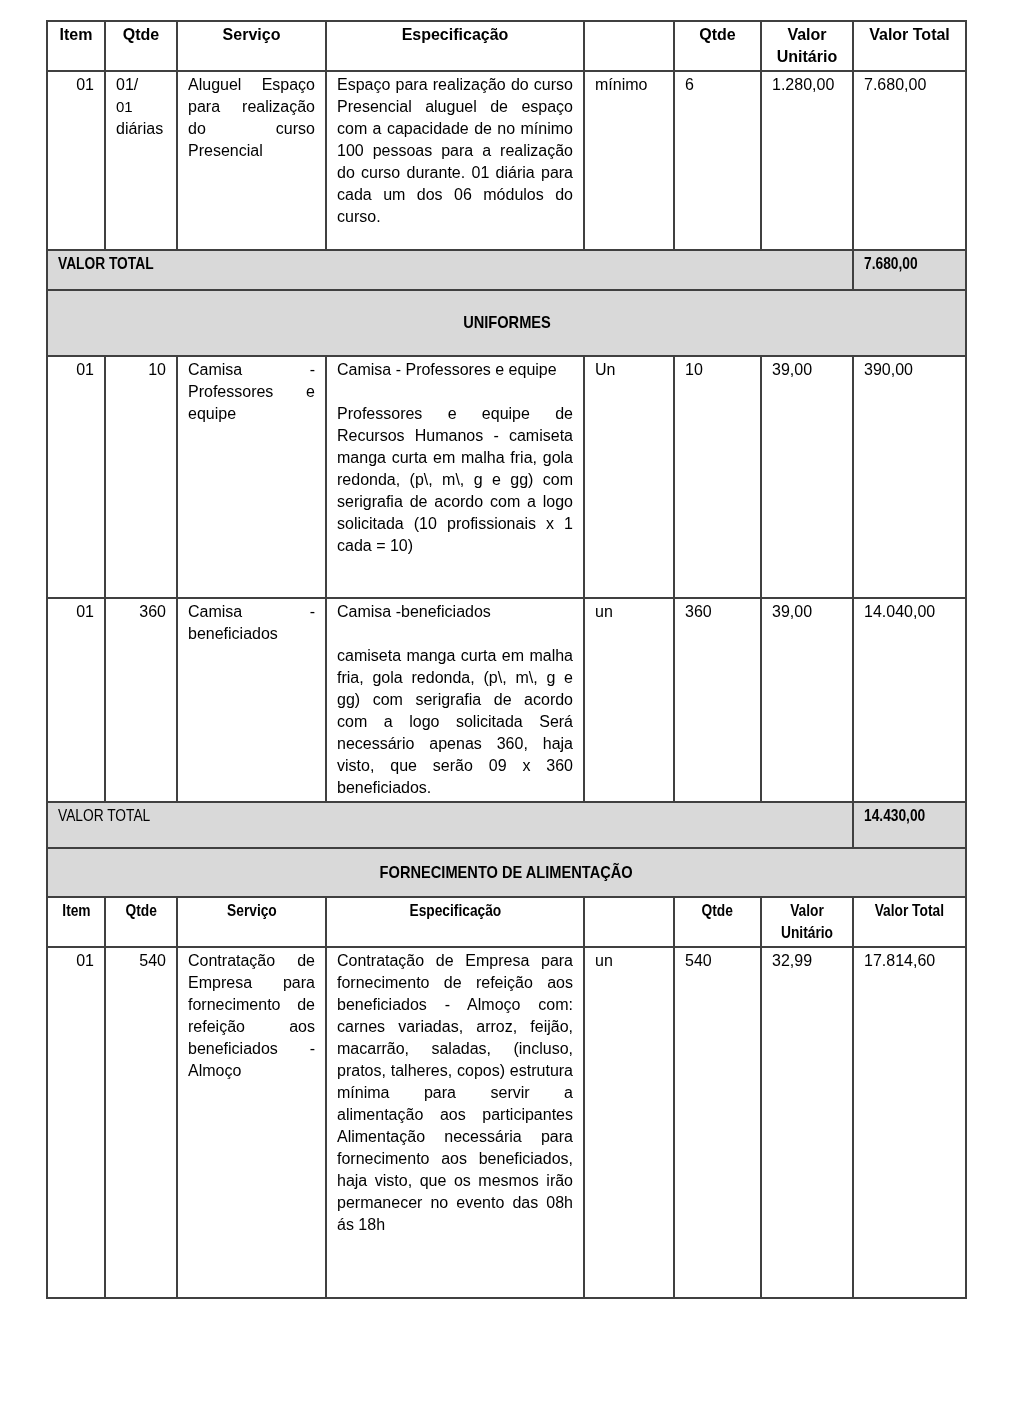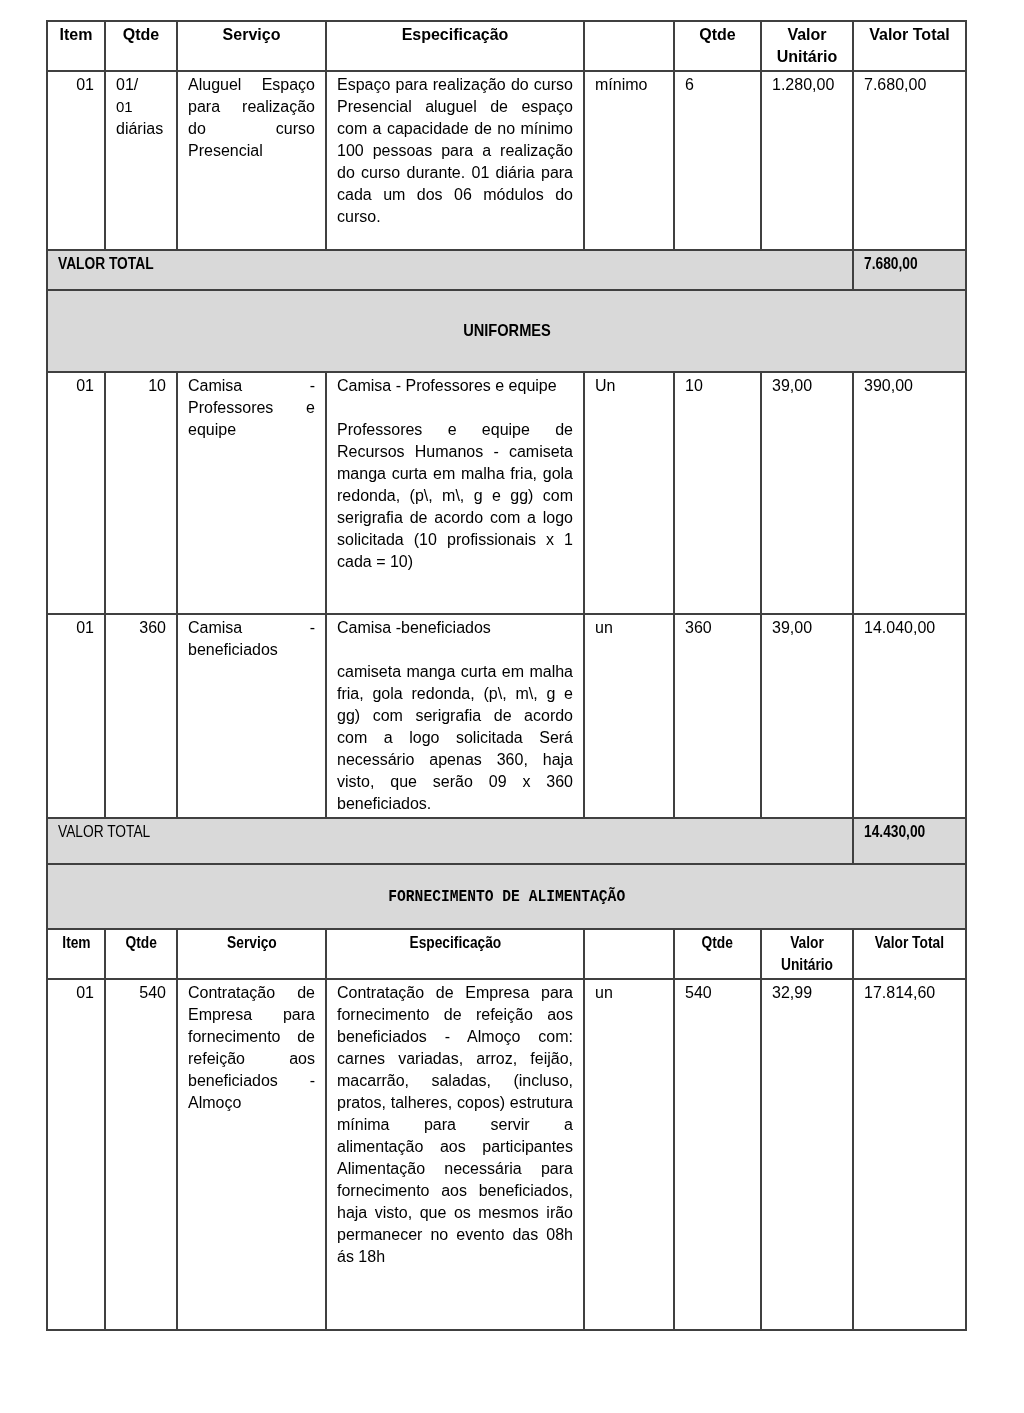--- a/index.html
+++ b/index.html
@@ -16,22 +16,22 @@
     padding:2px 10px;font-size:16px;line-height:22px;overflow:hidden;
     word-wrap:break-word;
   }
   th{font-weight:bold;text-align:center;vertical-align:top;}
   .c{text-align:right;}
   .just{text-align:justify;}
   .pre{white-space:pre-line;margin-top:27px;}
   .b{font-weight:bold;}
   
   .rh-head1{height:45px;} .rh-r1{height:179px;} .rh-vt1{height:40px;}
-  .rh-band1{height:82px;} .rh-r2{height:242px;} .rh-r3{height:195px;}
-  .rh-vt2{height:46px;} .rh-band2{height:65px;font-family:Liberation Mono, monospace;} .rh-head2{height:43px;}
+  .rh-band1{height:66px;} .rh-r2{height:242px;} .rh-r3{height:195px;}
+  .rh-vt2{height:46px;} .rh-band2{height:49px;} .rh-head2{height:43px;}
   .rh-r4{height:351px;}
   
   tr.vt td{background:#d9d9d9;}
   tr.band td{
     background:#d9d9d9;text-align:center;vertical-align:middle;
     font-weight:bold;font-size:17px;
   }
   
   .narrow-c{display:inline-block;transform:scaleX(0.86);transform-origin:50% 50%;}
   .narrow-l{display:inline-block;transform:scaleX(0.86);transform-origin:0 50%;}

